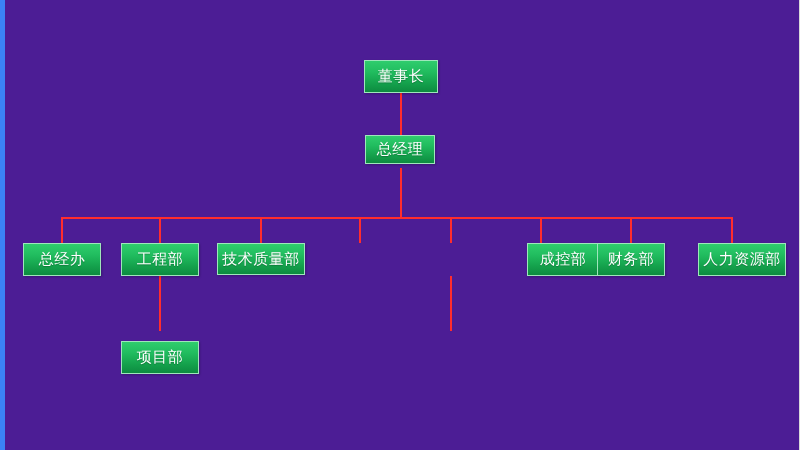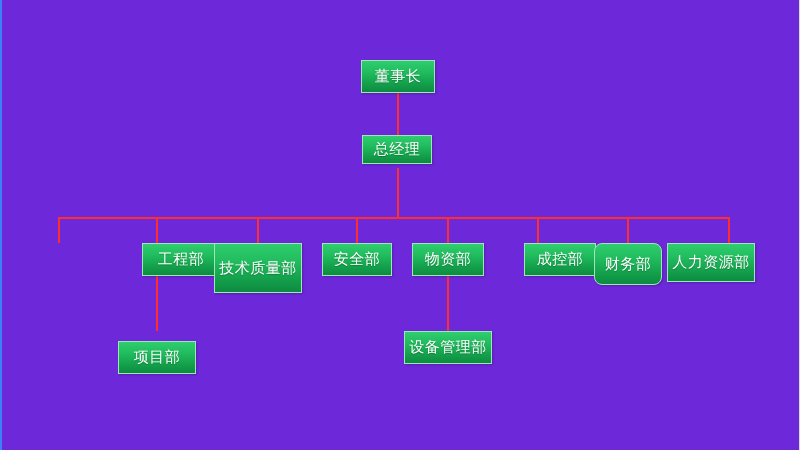--- a/index.html
+++ b/index.html
@@ -8,23 +8,23 @@
     background: #ffffff;
   }
   body {
     font-family: "DejaVu Sans", "Liberation Sans", sans-serif;
   }
 
   #page {
     position: relative;
     width: 800px;
     height: 450px;
-    background: #6d28d9;
+    background: #4c1d95;
     overflow: hidden;
-    border-left: 2px solid #3b82f6;
+    border-left: 5px solid #3b82f6;
     border-right: 1px solid #d9d9d9;
     box-sizing: border-box;
   }
 
   
   .node {
     position: absolute;
     box-sizing: border-box;
     display: flex;
     align-items: center;
@@ -80,32 +80,30 @@
   <div class="vline" style="left:625px; top:217px; height:26px;"></div>
   <div class="vline" style="left:726px; top:217px; height:26px;"></div>
 
   <div class="vline" style="left:154px; top:276px; height:55px;"></div>
   <div class="vline" style="left:445px; top:276px; height:55px;"></div>
 
   <div class="node" style="left:359px; top:60px; width:74px; height:33px;">董事长</div>
 
   <div class="node" style="left:360px; top:135px; width:70px; height:29px;">总经理</div>
 
+  <div class="node" style="left:18px; top:243px; width:78px; height:33px;">总经办</div>
 
-  <div class="node" style="left:116px; top:243px; width:78px; height:33px;margin-left:24px;">工程部</div>
+  <div class="node" style="left:116px; top:243px; width:78px; height:33px;">工程部</div>
 
-  <div class="node" style="left:212px; top:243px; width:88px; height:50px;">技术质量部</div>
+  <div class="node" style="left:212px; top:243px; width:88px; height:32px;">技术质量部</div>
 
-  <div class="node" style="left:320px; top:243px; width:70px; height:33px;">安全部</div>
 
-  <div class="node" style="left:410px; top:243px; width:72px; height:33px;">物资部</div>
 
   <div class="node" style="left:500px; top:243px; width:72px; height:33px;margin-left:22px;">成控部</div>
 
-  <div class="node" style="left:592px; top:243px; width:68px; height:42px;border-radius:8px;">财务部</div>
+  <div class="node" style="left:592px; top:243px; width:68px; height:33px;">财务部</div>
 
-  <div class="node" style="left:665px; top:243px; width:88px; height:39px;">人力资源部</div>
+  <div class="node" style="left:693px; top:243px; width:88px; height:33px;">人力资源部</div>
 
   <div class="node" style="left:116px; top:341px; width:78px; height:33px;">项目部</div>
 
-  <div class="node" style="left:402px; top:331px; width:88px; height:33px;">设备管理部</div>
 
 </div>
 
 </body></html>

